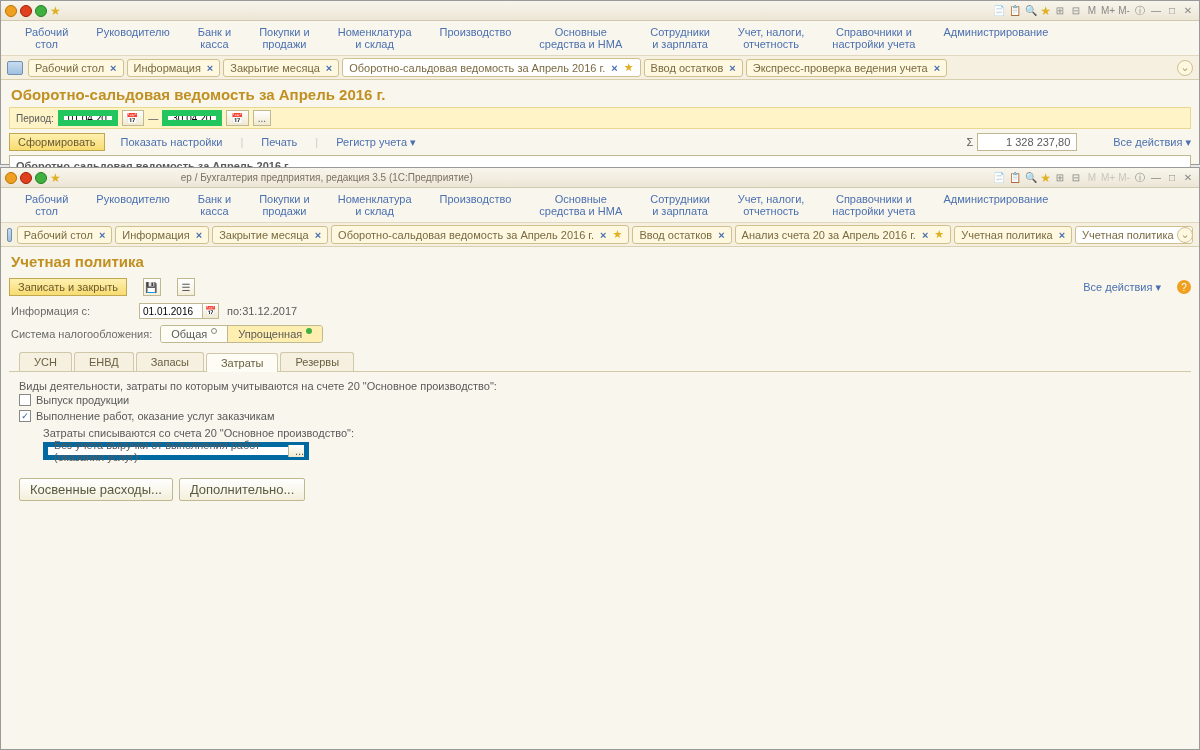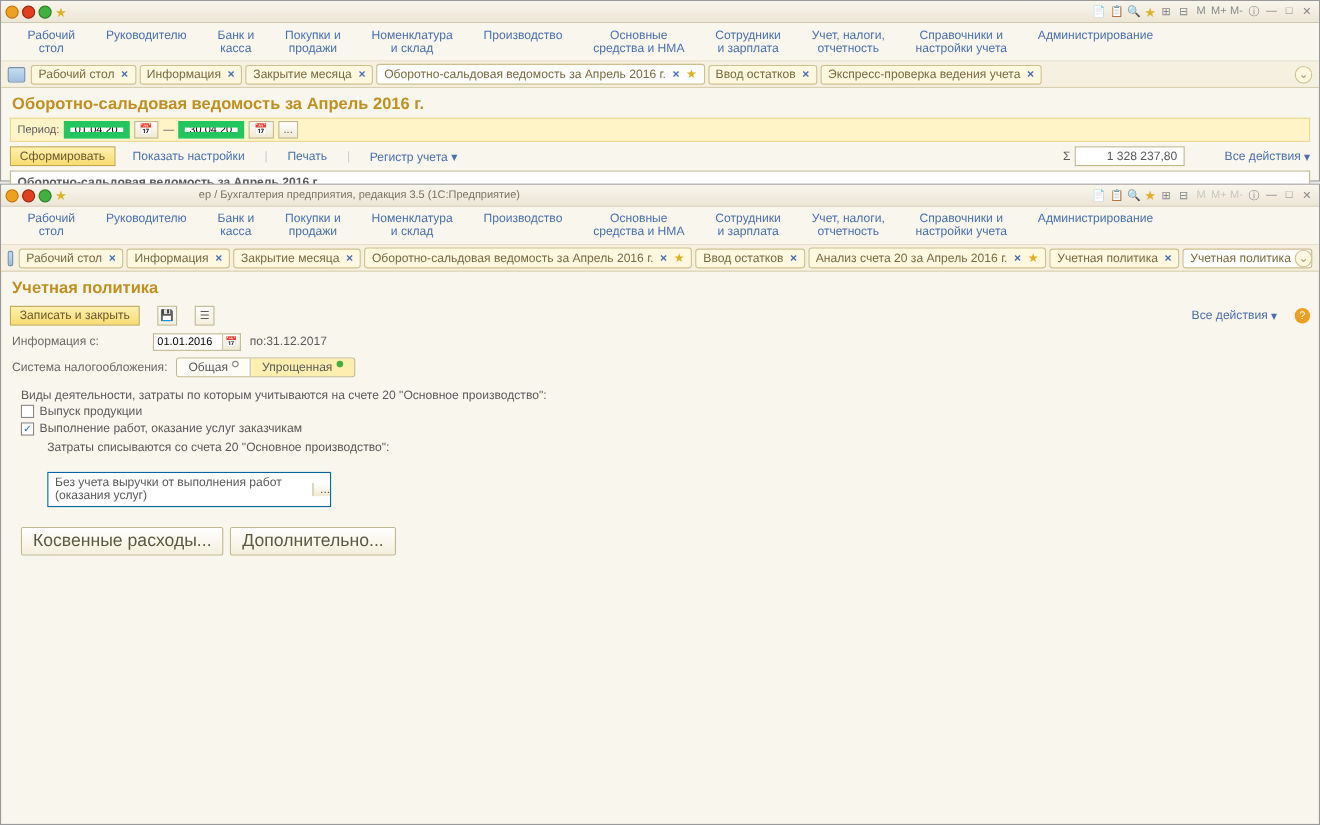--- a/index.html
+++ b/index.html
@@ -184,34 +184,34 @@
     color: #6a6040;
     border-radius: 3px 3px 0 0;
   }
   .subtab.active { background: #fdfcf5; position: relative; top: 1px; }
   .subcontent { padding: 8px 18px; color: #5a5a5a; }
   .chk-row { display: flex; align-items: center; gap: 5px; padding: 2px 0; }
   .chk { width: 12px; height: 12px; border: 1px solid #888; background: #fff; display: inline-flex; align-items: center; justify-content: center; font-size: 9px; color: #2060a0; cursor: pointer; }
   .indent { margin-left: 24px; margin-top: 3px; }
   .combo {
     display: inline-flex;
-    border: 1px solid #0369a1;
+    border: 5px solid #0369a1;
     background: #fff;
     align-items: center;
-    height: 32px;
-    margin-top: 16px;
+    height: 18px;
+    margin-top: 2px;
   }
   .combo span { padding: 0 6px; width: 240px; }
   .combo .dd { width: 16px; border-left: 1px solid #c0b890; text-align: center; cursor: pointer; background: linear-gradient(#fff,#f0ead0); }
   .btn-plain {
     background: linear-gradient(#fff,#f4efdc);
     border: 1px solid #c0b890;
     padding: 3px 10px;
     cursor: pointer;
-    font-size: 16px;
+    font-size: 13px;
     color: #5a5a40;
     border-radius: 2px;
   }
   .btns-bottom { padding: 10px 18px; display: flex; gap: 6px; }
   .all-actions { margin-left: auto; display: flex; align-items: center; gap: 3px; color: #4a70b0; cursor: pointer; }
   .q-icon { width: 14px; height: 14px; border-radius: 50%; background: #f0a020; color: #fff; display: inline-flex; align-items: center; justify-content: center; font-size: 10px; }
   .icon-btn { width: 18px; height: 18px; border: 1px solid #c0b890; background: linear-gradient(#fff,#f4efdc); display: inline-flex; align-items: center; justify-content: center; cursor: pointer; font-size: 10px; }
 </style>
 </head>
 <body>
@@ -437,20 +437,27 @@
           <span>Общая</span>
           <span style="width:6px;height:6px;border:1px solid #888;border-radius:50%"></span>
         </div>
       <div class="radio-btn sel">
           <span>Упрощенная</span>
           <span class="dot"></span>
         </div>
     </div>
   </div>
 
+  <div class="subtabs">
+    <div class="subtab">УСН</div>
+    <div class="subtab358" style="border:1px solid #d0c8a8;border-bottom:none;background:#f5f0e0;padding:3px 14px;margin-right:2px;cursor:pointer;color:#6a6040;border-radius:3px 3px 0 0">ЕНВД</div>
+    <div class="subtab">Запасы</div>
+    <div class="subtab active">Затраты</div>
+    <div class="subtab">Резервы</div>
+  </div>
 
   <div class="subcontent">
     <div>Виды деятельности, затраты по которым учитываются на счете 20 "Основное производство":</div>
     <div class="chk-row">
       <span class="chk"></span>
       <span>Выпуск продукции</span>
     </div>
     <div class="chk-row">
       <span class="chk">✓</span>
       <span>Выполнение работ, оказание услуг заказчикам</span>

